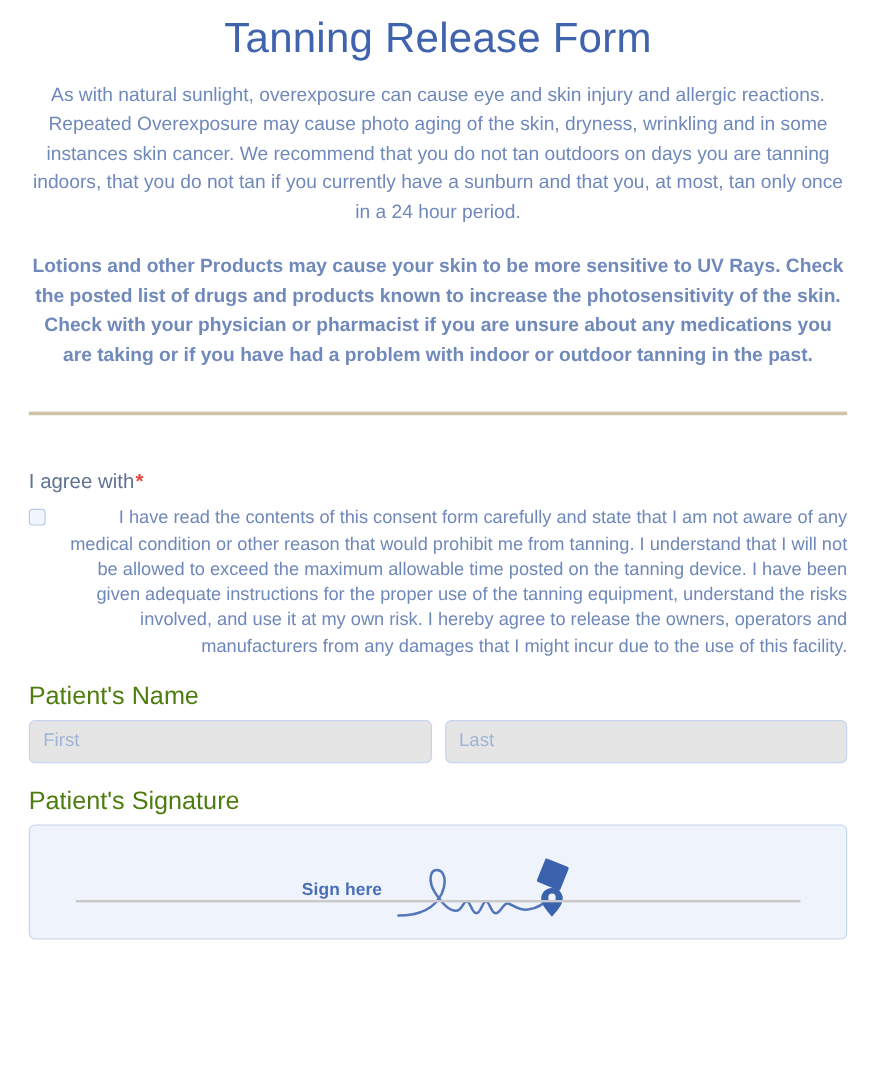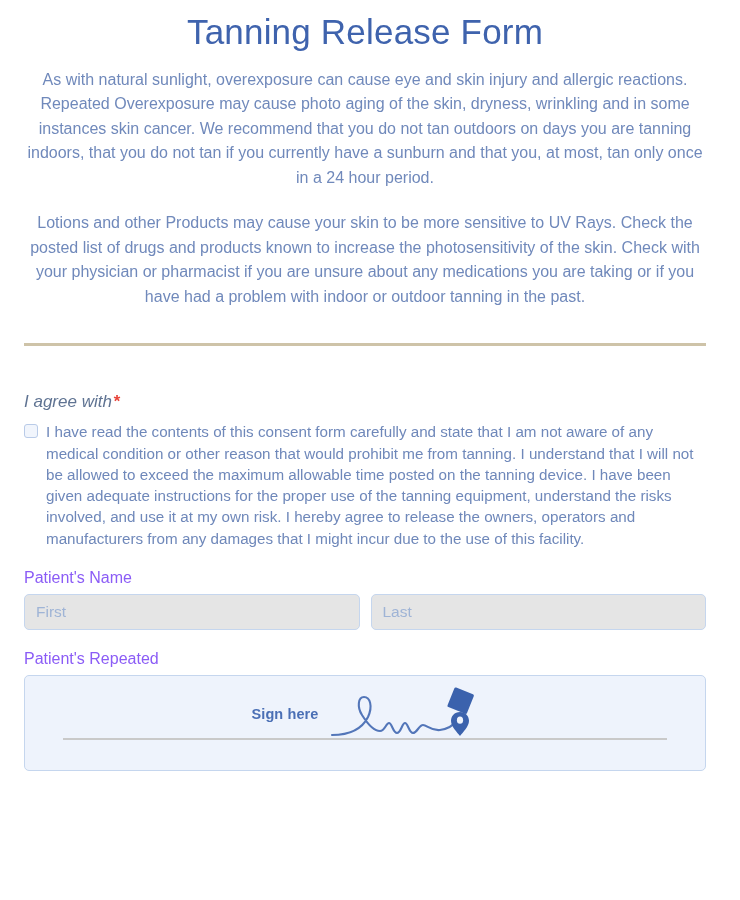--- a/index.html
+++ b/index.html
@@ -38,20 +38,21 @@
   
   .intro {
     margin: 14px 4px 0 4px;
     text-align: center;
     color: #7089bb;
     font-size: 16px;
     line-height: 1.53;
   }
   .intro + .intro {
     margin-top: 21px;
+    font-weight: bold;
   }
   .intro.spaced-lg {
     margin-top: 25px;
   }
 
   
   .divider {
     height: 3px;
     background: #cec3a8;
     border: 0;
@@ -60,21 +61,20 @@
 
   
   .agree-section {
     margin-top: 46px;
     padding: 0 4px;
   }
   .field-label {
     font-size: 17px;
     color: #5f7392;
     line-height: 1.2;
-    font-style: italic;
   }
   .req-star {
     color: #e8443a;
     font-size: 17px;
     font-weight: 700;
     margin-left: 1px;
   }
   .checkbox-row {
     display: flex;
     align-items: flex-start;
@@ -89,29 +89,29 @@
     border: 1px solid #b9cbe8;
     border-radius: 3px;
     background: #f1f5fc;
     box-sizing: border-box;
     cursor: pointer;
   }
   .cb-text {
     color: #6f88ba;
     font-size: 15.2px;
     line-height: 1.40;
-    text-align: left;
+    text-align: right;
   }
 
   
   .sub-label {
     margin-top: 20px;
     margin-bottom: 7px;
-    font-size: 16px;
-    color: #8b5cf6;
+    font-size: 21px;
+    color: #4d7c0f;
     padding: 0 4px;
   }
   .name-row {
     display: flex;
     gap: 11px;
     padding: 0 4px;
   }
   .text-input {
     flex: 1 1 0;
     height: 36px;
@@ -137,21 +137,21 @@
     background: #eef3fc;
     border: 1px solid #c5d6ee;
     border-radius: 5px;
     box-sizing: border-box;
     position: relative;
     cursor: crosshair;
   }
   .sig-inner {
     position: absolute;
     left: 0; right: 0;
-    top: 14px;
+    top: 30px;
     display: flex;
     align-items: center;
     justify-content: center;
     gap: 10px;
     height: 48px;
   }
   .sign-here {
     font-size: 14.5px;
     font-weight: 700;
     color: #4a6fb5;
@@ -194,21 +194,21 @@
     </div>
   </div>
 
   <div class="sub-label">Patient's Name</div>
 
   <div class="name-row">
     <input class="text-input" type="text" placeholder="First" style="">
     <input class="text-input" type="text" placeholder="Last" style="">
   </div>
 
-  <div class="sub-label">Patient's Repeated</div>
+  <div class="sub-label">Patient's Signature</div>
 
   <div class="sig-box">
     <div class="sig-inner">
       <span class="sign-here">Sign here</span>
       <svg class="sig-glyph" width="150" height="58" viewBox="0 0 150 58">
         <path d="M4 50 C 22 50, 34 44, 40 32 C 45 21, 42 12, 36 12 C 30 12, 29 22, 34 30
                  C 39 38, 46 46, 52 46 C 57 46, 58 38, 61 38 C 64 38, 65 48, 69 48
                  C 73 48, 74 38, 77 38 C 80 38, 81 48, 85 48 C 89 48, 91 40, 95 40
                  C 99 40, 103 46, 112 45 C 120 44, 126 40, 131 34" fill="none" stroke="#5376b9" stroke-width="2.1" stroke-linecap="round" stroke-linejoin="round"></path>
         <path d="M123 25 L135 36 L141 18 L140.5 17.5 Z" fill="#3f63ad" stroke="none" opacity="0"></path>

